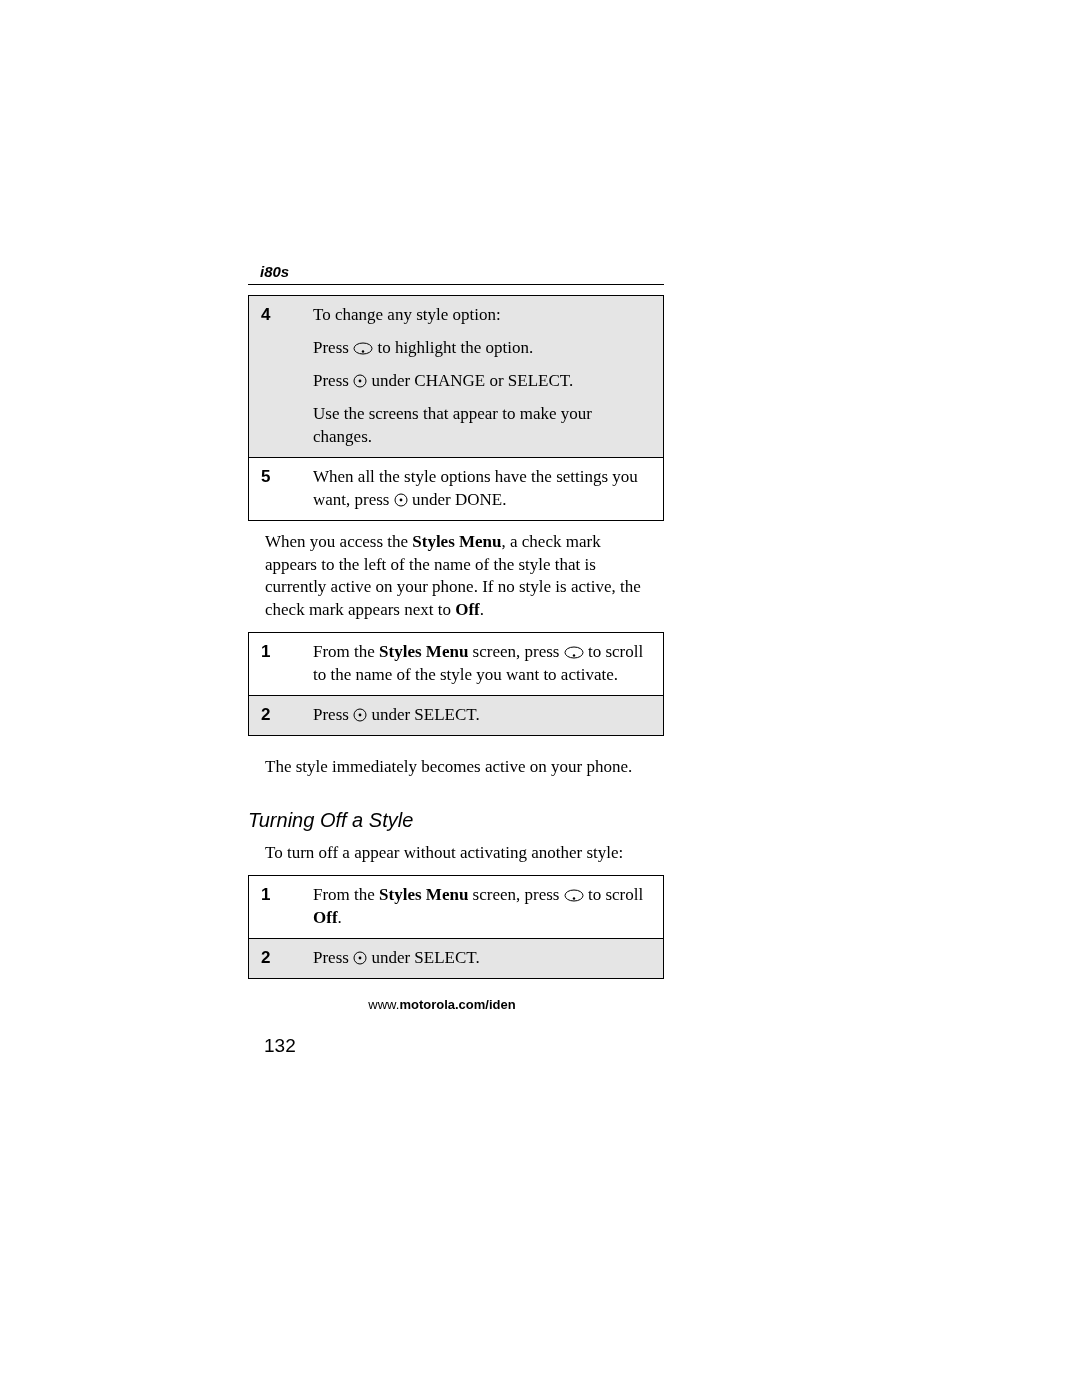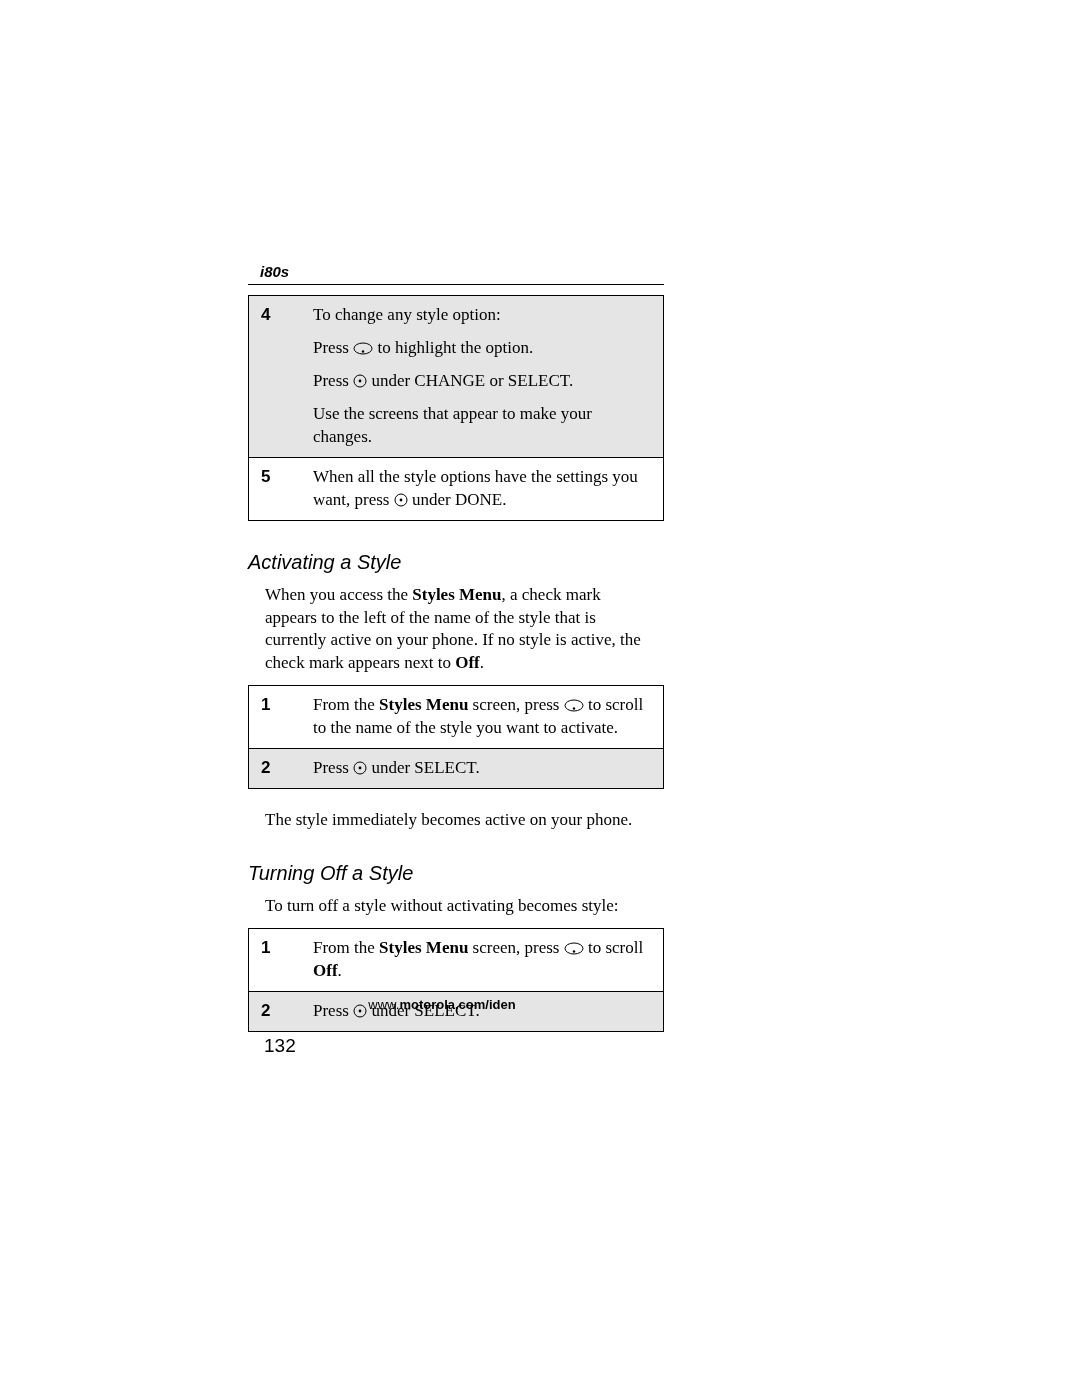--- a/index.html
+++ b/index.html
@@ -137,21 +137,20 @@
           <td>
             <div class="step-para">When all the style options have the settings you want, press <span class="icon"><svg width="14" height="14" viewBox="0 0 14 14">
                   <circle cx="7" cy="7" r="6" fill="none" stroke="#000" stroke-width="1"></circle>
                   <circle cx="7" cy="7" r="1.4" fill="#000"></circle>
                 </svg></span> under DONE.</div>
           </td>
         </tr>
       </tbody>
     </table>
 
-  <div class="section-title">Activating a Style</div>
   <div class="body-text" id="s1p1">When you access the <span class="bold">Styles Menu</span>, a check mark appears to the left of the name of the style that is currently active on your phone. If no style is active, the check mark appears next to <span class="bold">Off</span>.</div>
 
   <table class="steps outer-border" id="table2">
       <tbody>
         <tr class="">
           <td class="num">1</td>
           <td>
             <div class="step-para">From the <span class="bold">Styles Menu</span> screen, press <span class="icon"><svg width="20" height="13" viewBox="0 0 20 13">
                   <ellipse cx="10" cy="6.5" rx="9" ry="5.5" fill="none" stroke="#000" stroke-width="1"></ellipse>
                   <circle cx="10" cy="9.5" r="1.2" fill="#000"></circle>
@@ -166,21 +165,21 @@
                   <circle cx="7" cy="7" r="1.4" fill="#000"></circle>
                 </svg></span> under SELECT.</div>
           </td>
         </tr>
       </tbody>
     </table>
 
   <div class="body-text" style="margin-top:20px;">The style immediately becomes active on your phone.</div>
 
   <div class="section-title">Turning Off a Style</div>
-  <div class="body-text">To turn off a style without activating becomes style:</div>
+  <div class="body-text">To turn off a appear without activating another style:</div>
 
   <table class="steps outer-border" id="table3">
       <tbody>
         <tr class="">
           <td class="num">1</td>
           <td>
             <div class="step-para">From the <span class="bold">Styles Menu</span> screen, press <span class="icon"><svg width="20" height="13" viewBox="0 0 20 13">
                   <ellipse cx="10" cy="6.5" rx="9" ry="5.5" fill="none" stroke="#000" stroke-width="1"></ellipse>
                   <circle cx="10" cy="9.5" r="1.2" fill="#000"></circle>
                 </svg></span> to scroll <span class="bold">Off</span>.</div>

